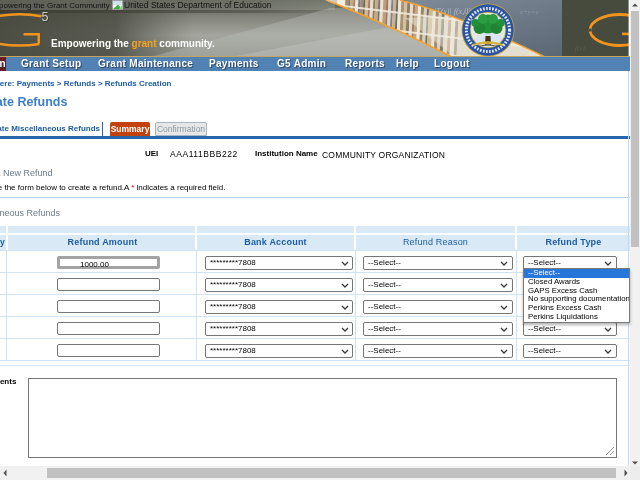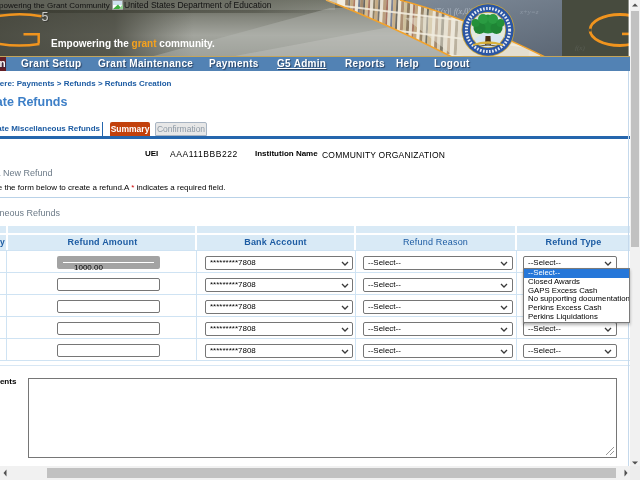--- a/index.html
+++ b/index.html
@@ -160,21 +160,21 @@
 </div>
 
 <div class="abs" style="left:0;top:56px;width:640px;height:1px;background:#c3a45a;"></div>
 <div class="abs" style="left:0;top:57px;width:640px;height:14px;background:#5282b4;">
   <div class="abs" style="left:0;top:0;width:6px;height:14px;background:#641e26;"></div>
   <div class="abs" style="left:0;top:0;width:640px;height:14px;overflow:hidden;color:#fff;font-weight:bold;font-size:10px;letter-spacing:0.3px;line-height:14px;text-shadow:1px 1px 1px rgba(30,50,80,0.8);white-space:nowrap;">
     <span class="abs" style="left:-18px;">Main</span>
     <span class="abs" style="left:21px;">Grant Setup</span>
     <span class="abs" style="left:98px;">Grant Maintenance</span>
     <span class="abs" style="left:209px;">Payments</span>
-    <span class="abs" style="left:277px;text-decoration:underline;">G5 Admin</span>
+    <span class="abs" style="left:277px;">G5 Admin</span>
     <span class="abs" style="left:345px;">Reports</span>
     <span class="abs" style="left:396px;">Help</span>
     <span class="abs" style="left:434px;">Logout</span>
   </div>
 </div>
 
 <div class="abs" style="left:-36px;top:79px;font-size:8px;font-weight:bold;color:#1d5ca3;white-space:nowrap;">You are here: Payments &gt; Refunds &gt; Refunds Creation</div>
 
 <div class="abs" style="left:-25px;top:95px;font-size:12.5px;font-weight:bold;color:#3d7fc7;white-space:nowrap;">Create Refunds</div>
 
@@ -213,21 +213,21 @@
 <div class="abs" style="left:0;top:294px;width:640px;height:1px;background:#cfe3f3;"></div>
 <div class="abs" style="left:0;top:316px;width:640px;height:1px;background:#cfe3f3;"></div>
 <div class="abs" style="left:0;top:338px;width:640px;height:1px;background:#cfe3f3;"></div>
 <div class="abs" style="left:0;top:360px;width:640px;height:1px;background:#cfe3f3;"></div>
 
 <div class="abs" style="left:6px;top:250px;width:1px;height:110px;background:#cfe3f3;"></div>
 <div class="abs" style="left:196px;top:250px;width:1px;height:110px;background:#cfe3f3;"></div>
 <div class="abs" style="left:355px;top:250px;width:1px;height:110px;background:#cfe3f3;"></div>
 <div class="abs" style="left:516px;top:250px;width:1px;height:110px;background:#cfe3f3;"></div>
 
-<div class="abs" style="left:57px;top:256px;width:103px;height:13px;border:6px solid #a3a3a3;border-radius:2px;box-sizing:border-box;background:#fff;font-size:8px;line-height:11px;padding-left:11px;">1000.00</div>
+<div class="abs" style="left:57px;top:256px;width:103px;height:13px;border:3px solid #a3a3a3;border-radius:2px;box-sizing:border-box;background:#fff;font-size:8px;line-height:11px;padding-left:20px;">1000.00</div>
 <div class="abs" style="left:205px;top:256px;width:148px;height:14px;border:1px solid #767676;border-radius:2px;box-sizing:border-box;background:#fff;font-size:8px;line-height:11px;padding-left:4px;">*********7808<svg width="8" height="6" style="position:absolute;right:3px;top:4px;">
       <path d="M1,1 L4,4 L7,1" fill="none" stroke="#3a3a3a" stroke-width="1.3"></path>
     </svg></div>
 <div class="abs" style="left:363px;top:256px;width:150px;height:14px;border:1px solid #767676;border-radius:2px;box-sizing:border-box;background:#fff;font-size:8px;line-height:11px;padding-left:4px;">--Select--<svg width="8" height="6" style="position:absolute;right:4px;top:4px;">
       <path d="M1,1 L4,4 L7,1" fill="none" stroke="#3a3a3a" stroke-width="1.3"></path>
     </svg></div>
 <div class="abs" style="left:523px;top:256px;width:94px;height:14px;border:1px solid #767676;border-radius:2px;box-sizing:border-box;background:#fff;font-size:8px;line-height:11px;padding-left:4px;">--Select--<svg width="8" height="6" style="position:absolute;right:4px;top:4px;">
       <path d="M1,1 L4,4 L7,1" fill="none" stroke="#3a3a3a" stroke-width="1.3"></path>
     </svg></div>
 

